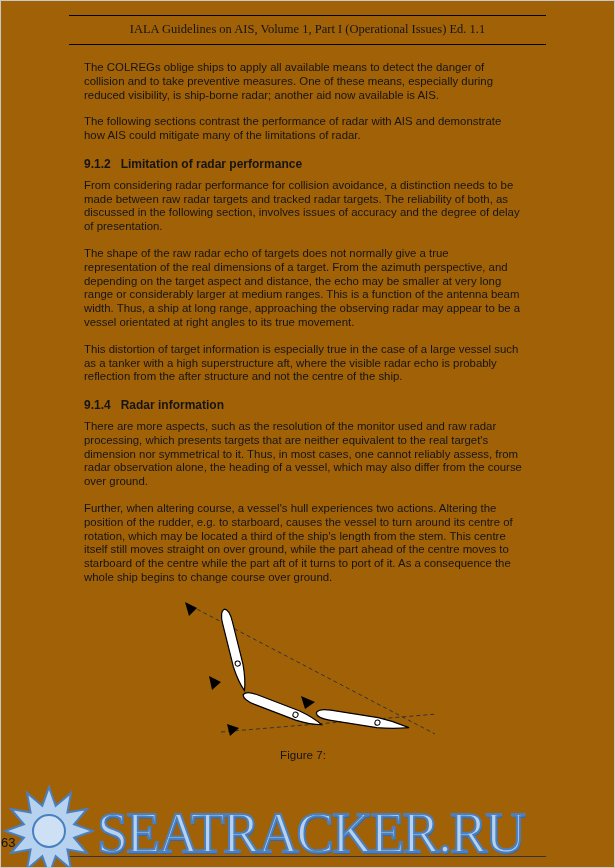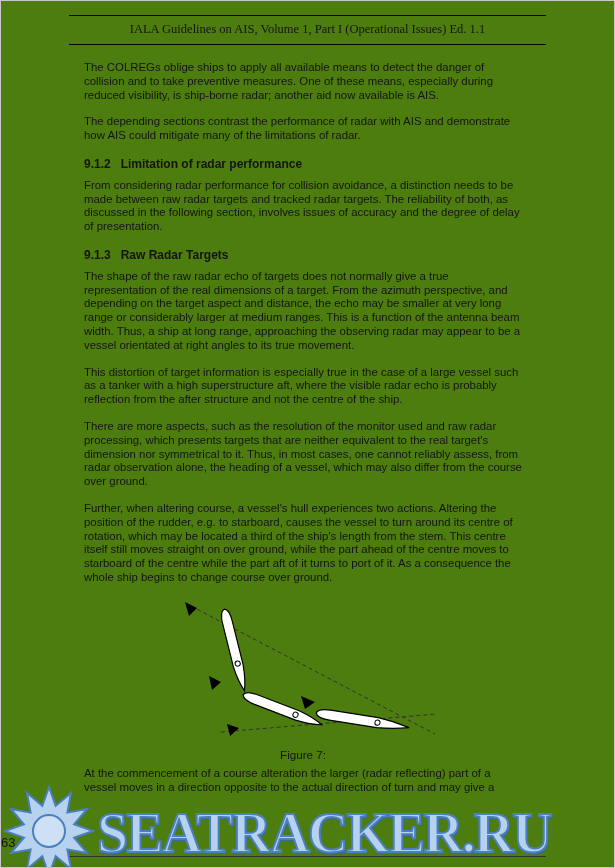--- a/index.html
+++ b/index.html
@@ -1,21 +1,21 @@
 <!DOCTYPE html>
 <html><head>
 <meta charset="utf-8">
 <style>
   * { box-sizing: border-box; }
   html, body { margin: 0; padding: 0; background: #ffffff; }
   .page {
     position: relative;
     width: 615px;
     height: 868px;
-    background: #4d7c0f;
+    background: #a16207;
     border: 1px solid #c8c8c8;
     overflow: hidden;
     font-family: "Liberation Sans", sans-serif;
     color: #141414;
   }
   .header {
     position: absolute;
     top: 14px;
     left: 68px;
     right: 68px;
@@ -73,21 +73,21 @@
     right: 0;
     bottom: 0px;
     height: 72px;
     display: flex;
     align-items: center;
     z-index: 5;
     pointer-events: none;
   }
   .wm-text {
     font-family: "Liberation Serif", serif;
-    font-weight: bold;
+    font-weight: normal;
     font-size: 56px;
     letter-spacing: -2px;
     line-height: 1;
     color: #b6d2ee;
     -webkit-text-stroke: 2px #4a7fc0;
     text-shadow: 1px 2px 0 #3a689f;
     white-space: nowrap;
     margin-left: 2px;
     transform: translateY(2px);
   }
@@ -95,29 +95,29 @@
 </style>
 </head>
 <body>
 
 <div class="page">
 
   <div class="header">IALA Guidelines on AIS, Volume 1, Part I (Operational Issues) Ed. 1.1</div>
 
   <div class="content">
     <p>The COLREGs oblige ships to apply all available means to detect the danger of collision and to take preventive measures. One of these means, especially during reduced visibility, is ship-borne radar; another aid now available is AIS.</p>
-    <p>The depending sections contrast the performance of radar with AIS and demonstrate how AIS could mitigate many of the limitations of radar.</p>
+    <p>The following sections contrast the performance of radar with AIS and demonstrate how AIS could mitigate many of the limitations of radar.</p>
 
     <div class="sec-h">9.1.2   Limitation of radar performance</div>
     <p>From considering radar performance for collision avoidance, a distinction needs to be made between raw radar targets and tracked radar targets. The reliability of both, as discussed in the following section, involves issues of accuracy and the degree of delay of presentation.</p>
 
-    <div class="sec-h">9.1.3   Raw Radar Targets</div>
     <p>The shape of the raw radar echo of targets does not normally give a true representation of the real dimensions of a target.  From the azimuth perspective, and depending on the target aspect and distance, the echo may be smaller at very long range or considerably larger at medium ranges.  This is a function of the antenna beam width. Thus, a ship at long range, approaching the observing radar may appear to be a vessel orientated at right angles to its true movement.</p>
     <p>This distortion of target information is especially true in the case of a large vessel such as a tanker with a high superstructure aft, where the visible radar echo is probably reflection from the after structure and not the centre of the ship.</p>
 
+    <div class="sec-h">9.1.4   Radar information</div>
     <p>There are more aspects, such as the resolution of the monitor used and raw radar processing, which presents targets that are neither equivalent to the real target's dimension nor symmetrical to it. Thus, in most cases, one cannot reliably assess, from radar observation alone, the heading of a vessel, which may also differ from the course over ground.</p>
     <p>Further, when altering course, a vessel's hull experiences two actions.  Altering the position of the rudder, e.g. to starboard, causes the vessel to turn around its centre of rotation, which may be located a third of the ship's length from the stem. This centre itself still moves straight on over ground, while the part ahead of the centre moves to starboard of the centre while the part aft of it turns to port of it. As a consequence the whole ship begins to change course over ground.</p>
 
     <div class="figure-wrap">
       <svg width="272" height="142" viewBox="0 0 272 142" xmlns="http://www.w3.org/2000/svg">
 
         <line x1="22" y1="8" x2="266" y2="136" stroke="#333" stroke-width="1" stroke-dasharray="4,3"></line>
         <line x1="52" y1="134" x2="268" y2="116" stroke="#333" stroke-width="1" stroke-dasharray="4,3"></line>
 
         <g transform="translate(60,10) rotate(76)">
@@ -136,21 +136,20 @@
         </g>
 
         <polygon points="16,4 28,10 20,18" fill="#000"></polygon>
         <polygon points="40,78 52,84 43,92" fill="#000"></polygon>
         <polygon points="132,98 146,104 136,111" fill="#000"></polygon>
         <polygon points="58,126 70,130 61,138" fill="#000"></polygon>
       </svg>
     </div>
 
     <div class="fig-caption">Figure 7:</div>
-    <p class="fig-text">At the commencement of a course alteration the larger (radar reflecting) part of a vessel moves in a direction opposite to the actual direction of turn and may give a</p>
   </div>
 
   <div class="footer-rule"></div>
   <div class="page-number">63</div>
 
   <div class="watermark">
     <svg class="wm-sun" width="92" height="92" viewBox="0 0 92 92" xmlns="http://www.w3.org/2000/svg">
       <polygon points="90,46 71.1,52.7 84.1,68 64.4,64.4 68,84.1 52.7,71.1 46,90 39.3,71.1 24,84.1 27.6,64.4 7.9,68 20.9,52.7 2,46 20.9,39.3 7.9,24 27.6,27.6 24,7.9 39.3,20.9 46,2 52.7,20.9 68,7.9 64.4,27.6 84.1,24 71.1,39.3" fill="#b6d2ee" stroke="#4a7fc0" stroke-width="2"></polygon>
       <circle cx="46" cy="46" r="16" fill="#cde0f4" stroke="#4a7fc0" stroke-width="2"></circle>
     </svg>

